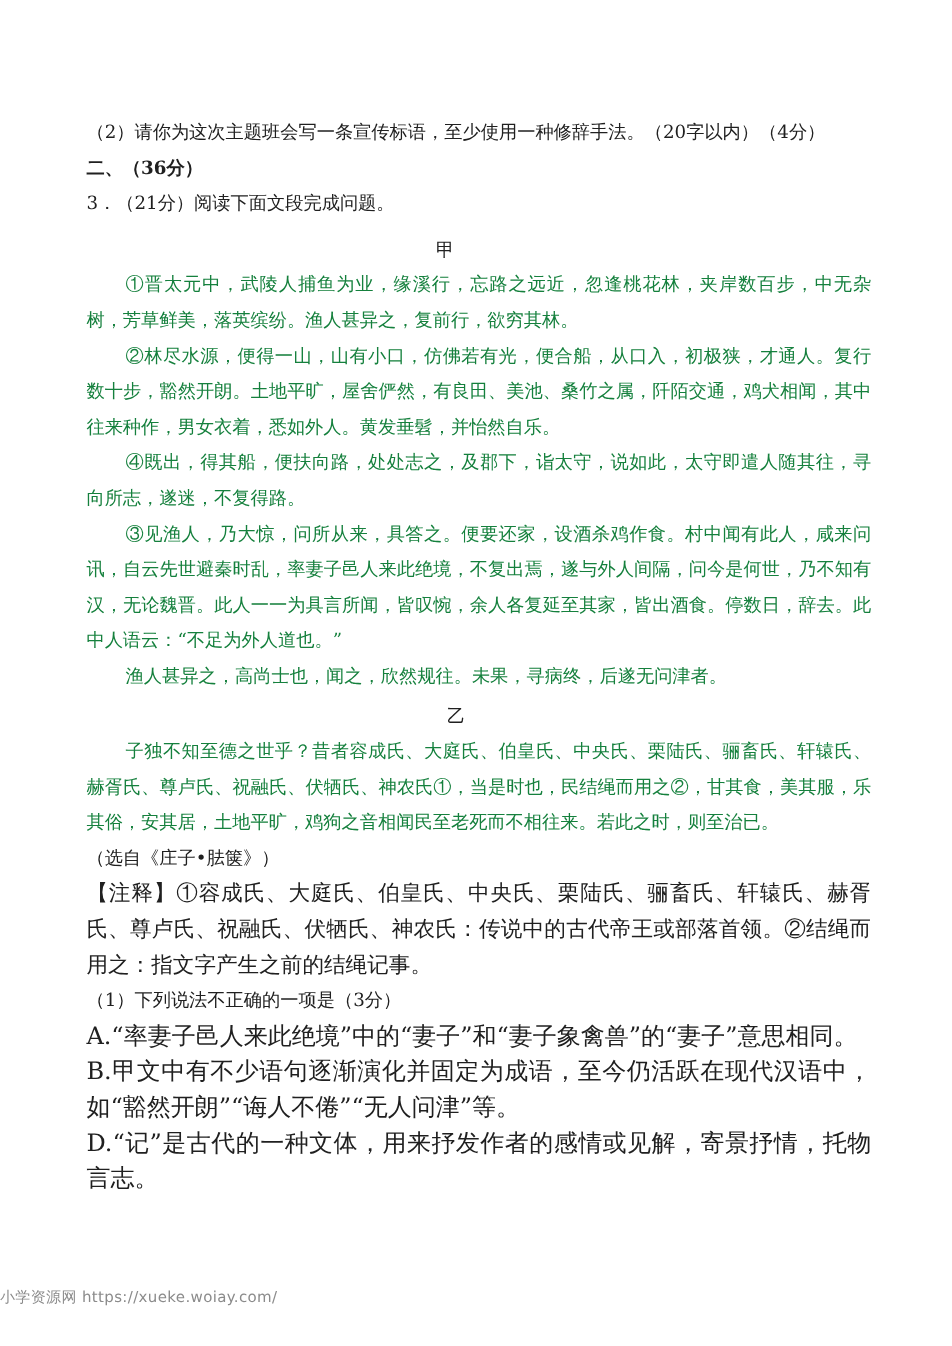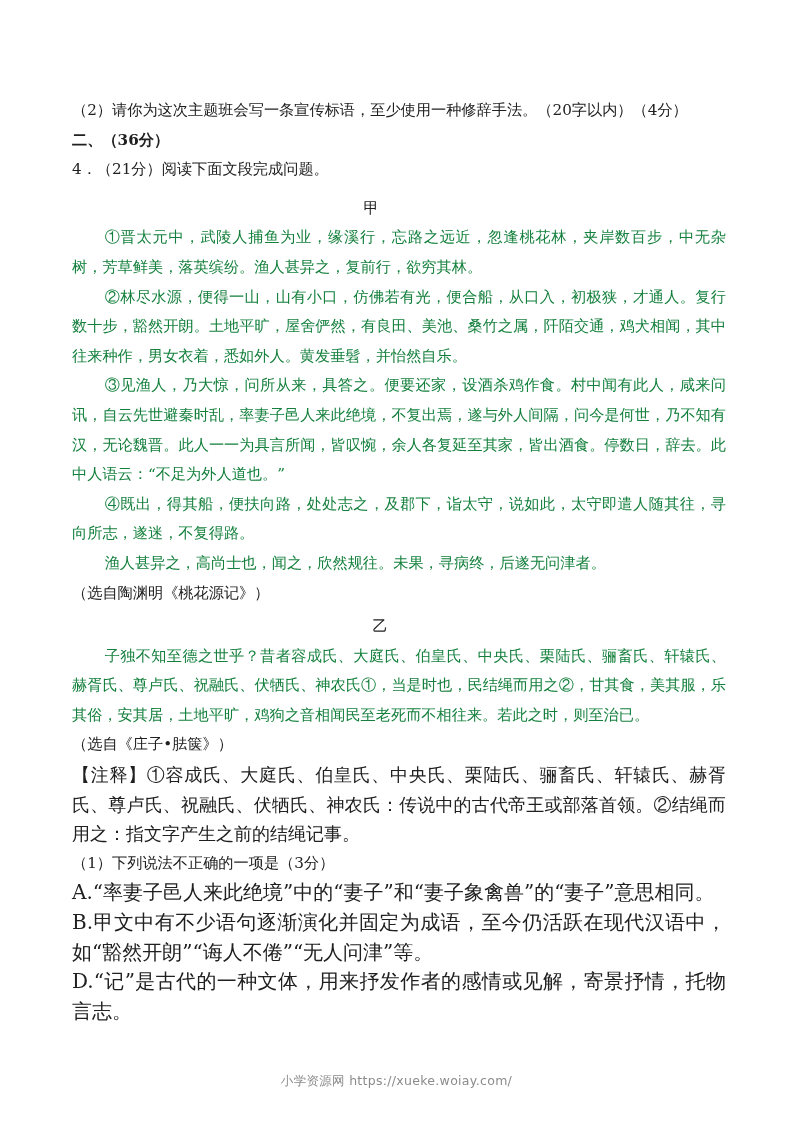--- a/index.html
+++ b/index.html
@@ -89,54 +89,53 @@
   }
   .spacer-sm { height: 4px; }
   .spacer-md { height: 9px; }
 
   
   .footer {
     position: absolute;
     left: 0;
     top: 1073px;
     width: 793px;
-    text-align: center;
+    text-align: left;
     font-family: "DejaVu Sans", "Liberation Sans", sans-serif;
     font-size: 12.5px;
     color: #8b8b8b;
     letter-spacing: 0.3px;
     white-space: nowrap;
   }
   .footer .wm-name { font-family: "DejaVu Sans", "Liberation Sans", sans-serif; }
   .footer .wm-url  { font-family: "DejaVu Sans", "Liberation Sans", sans-serif; }
 </style>
 </head>
 <body>
 
 <div class="page">
 
   <div class="content">
 
     <p class="q-row">（2）请你为这次主题班会写一条宣传标语，至少使用一种修辞手法。（20字以内）（4分）</p>
 
     <p class="sect-row">二、（36分）</p>
 
-    <p class="q-row">4．（21分）阅读下面文段完成问题。</p>
+    <p class="q-row">3．（21分）阅读下面文段完成问题。</p>
 
     <div class="spacer-md"></div>
 
     <p class="center-label jia">甲</p>
 
     <p class="para">①晋太元中，武陵人捕鱼为业，缘溪行，忘路之远近，忽逢桃花林，夹岸数百步，中无杂树，芳草鲜美，落英缤纷。渔人甚异之，复前行，欲穷其林。</p>
     <p class="para">②林尽水源，便得一山，山有小口，仿佛若有光，便合船，从口入，初极狭，才通人。复行数十步，豁然开朗。土地平旷，屋舍俨然，有良田、美池、桑竹之属，阡陌交通，鸡犬相闻，其中往来种作，男女衣着，悉如外人。黄发垂髫，并怡然自乐。</p>
+    <p class="para">④既出，得其船，便扶向路，处处志之，及郡下，诣太守，说如此，太守即遣人随其往，寻向所志，遂迷，不复得路。</p>
     <p class="para">③见渔人，乃大惊，问所从来，具答之。便要还家，设酒杀鸡作食。村中闻有此人，咸来问讯，自云先世避秦时乱，率妻子邑人来此绝境，不复出焉，遂与外人间隔，问今是何世，乃不知有汉，无论魏晋。此人一一为具言所闻，皆叹惋，余人各复延至其家，皆出酒食。停数日，辞去。此中人语云：“不足为外人道也。”</p>
-    <p class="para">④既出，得其船，便扶向路，处处志之，及郡下，诣太守，说如此，太守即遣人随其往，寻向所志，遂迷，不复得路。</p>
     <p class="para">渔人甚异之，高尚士也，闻之，欣然规往。未果，寻病终，后遂无问津者。</p>
 
-    <p class="source">（选自陶渊明《桃花源记》）</p>
 
     <div class="spacer-sm"></div>
 
     <p class="center-label yi">乙</p>
 
     <p class="para">子独不知至德之世乎？昔者容成氏、大庭氏、伯皇氏、中央氏、栗陆氏、骊畜氏、轩辕氏、赫胥氏、尊卢氏、祝融氏、伏牺氏、神农氏①，当是时也，民结绳而用之②，甘其食，美其服，乐其俗，安其居，土地平旷，鸡狗之音相闻民至老死而不相往来。若此之时，则至治已。</p>
 
     <p class="source">（选自《庄子•胠箧》）</p>
 
     <p class="note">【注释】①容成氏、大庭氏、伯皇氏、中央氏、栗陆氏、骊畜氏、轩辕氏、赫胥氏、尊卢氏、祝融氏、伏牺氏、神农氏：传说中的古代帝王或部落首领。②结绳而用之：指文字产生之前的结绳记事。</p>

